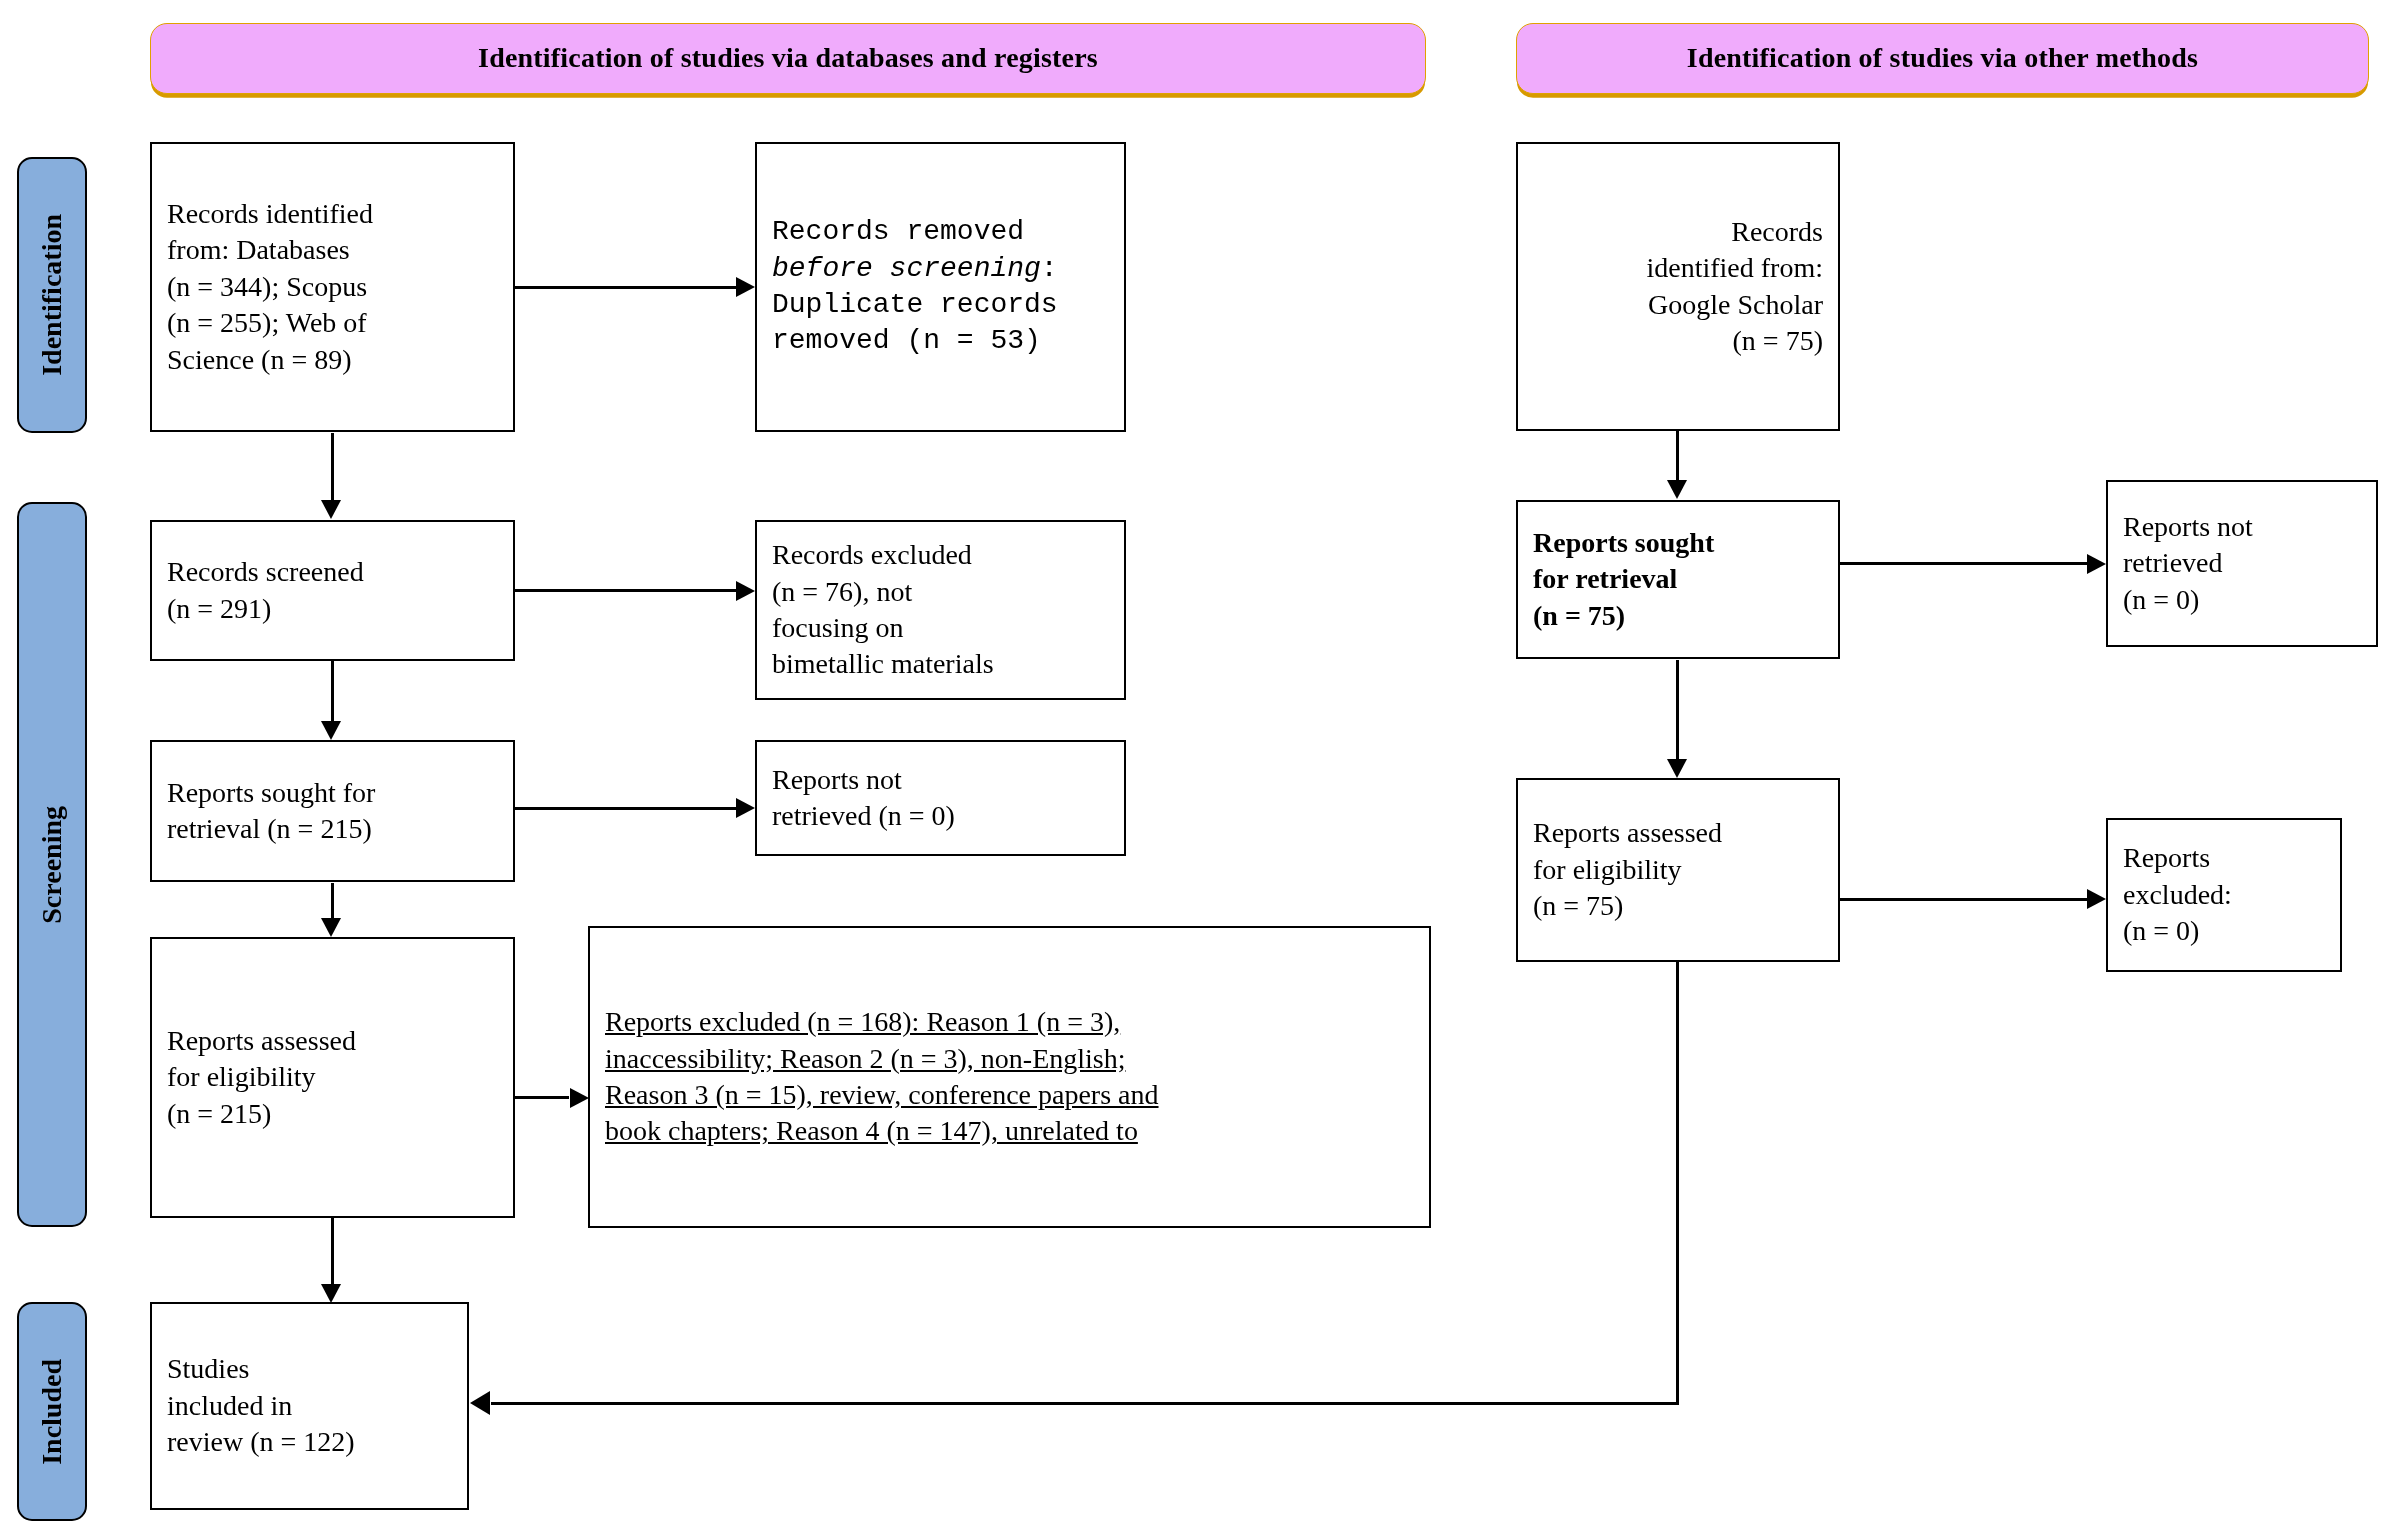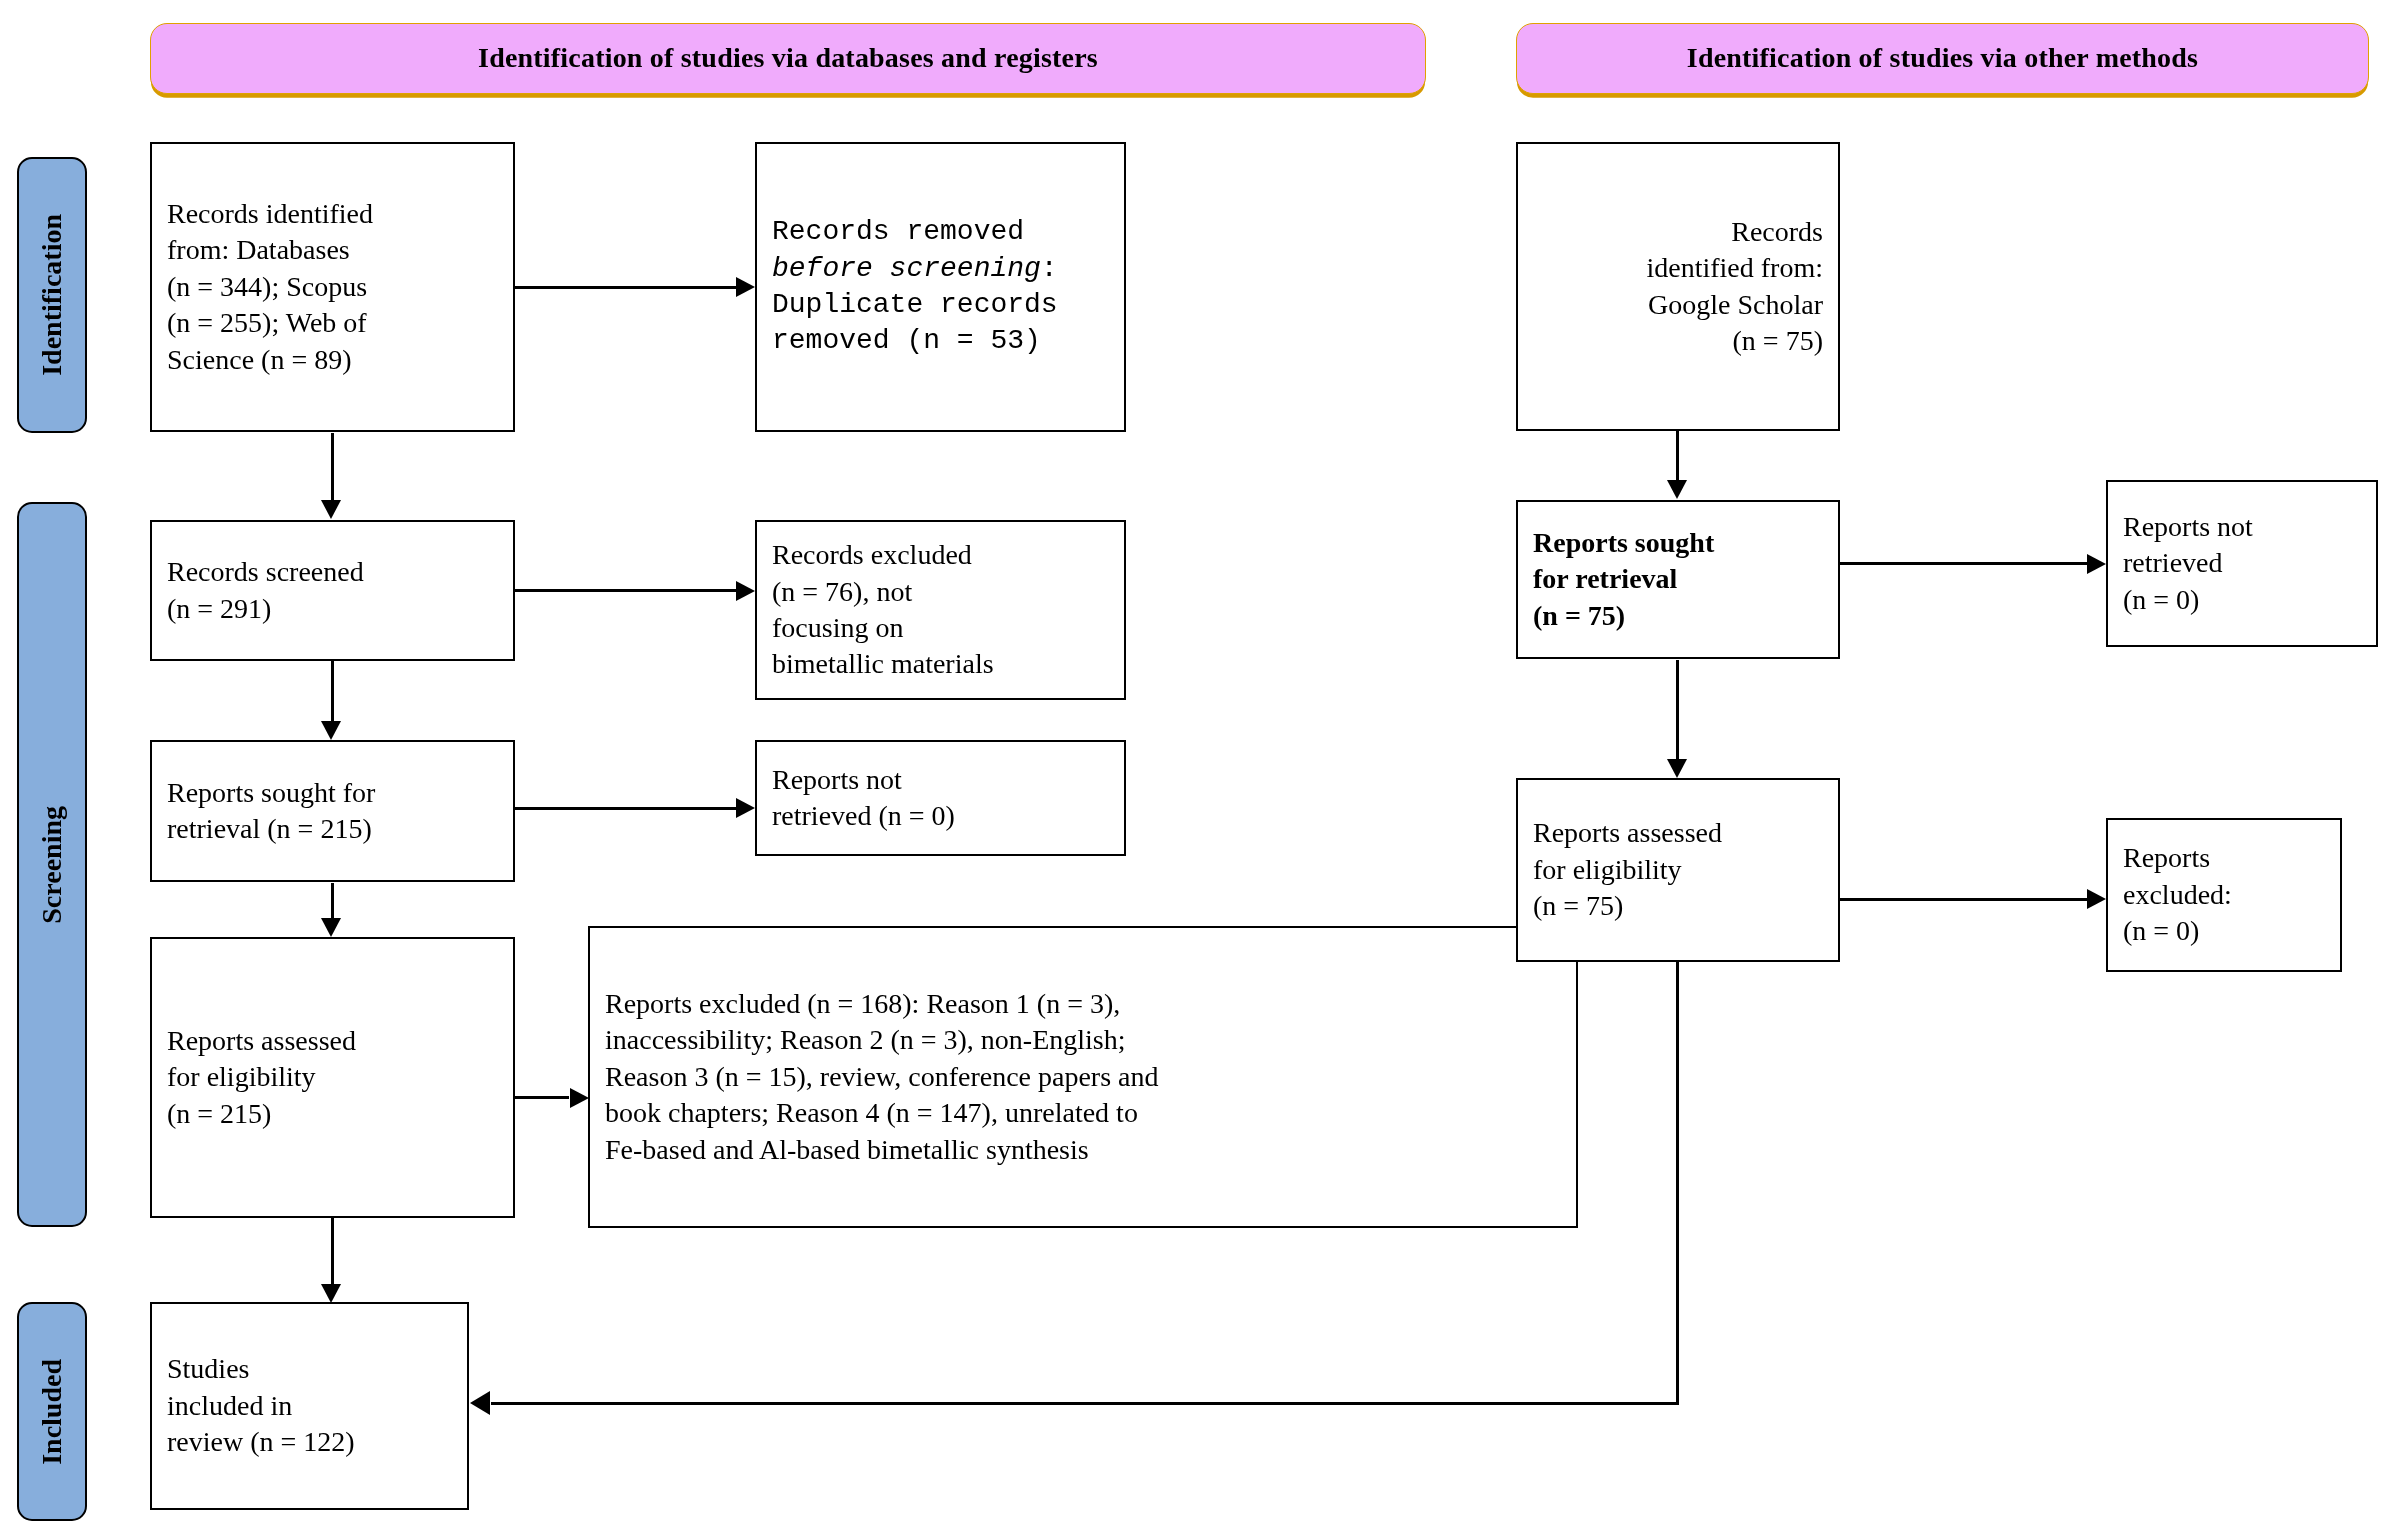--- a/index.html
+++ b/index.html
@@ -174,27 +174,26 @@
   </div>
 
   <div class="box center" style="left:150px;top:937px;width:365px;height:281px;">
     <div class="inner">
       <div>Reports assessed</div>
       <div>for eligibility</div>
       <div>(n = 215)</div>
     </div>
   </div>
 
-  <div class="box center" style="left:588px;top:926px;width:990px;height:302px;">
+  <div class="box center" style="left:588px;top:926px;width:843px;height:302px;text-decoration:underline;">
     <div class="inner">
       <div>Reports excluded (n = 168): Reason 1 (n = 3),</div>
       <div>inaccessibility; Reason 2 (n = 3), non-English;</div>
       <div>Reason 3 (n = 15), review, conference papers and</div>
       <div>book chapters;  Reason 4 (n = 147), unrelated to</div>
-      <div>Fe-based and Al-based bimetallic synthesis</div>
     </div>
   </div>
 
   <div class="box center" style="left:150px;top:1302px;width:319px;height:208px;">
     <div class="inner">
       <div>Studies</div>
       <div>included in</div>
       <div>review (n = 122)</div>
     </div>
   </div>

